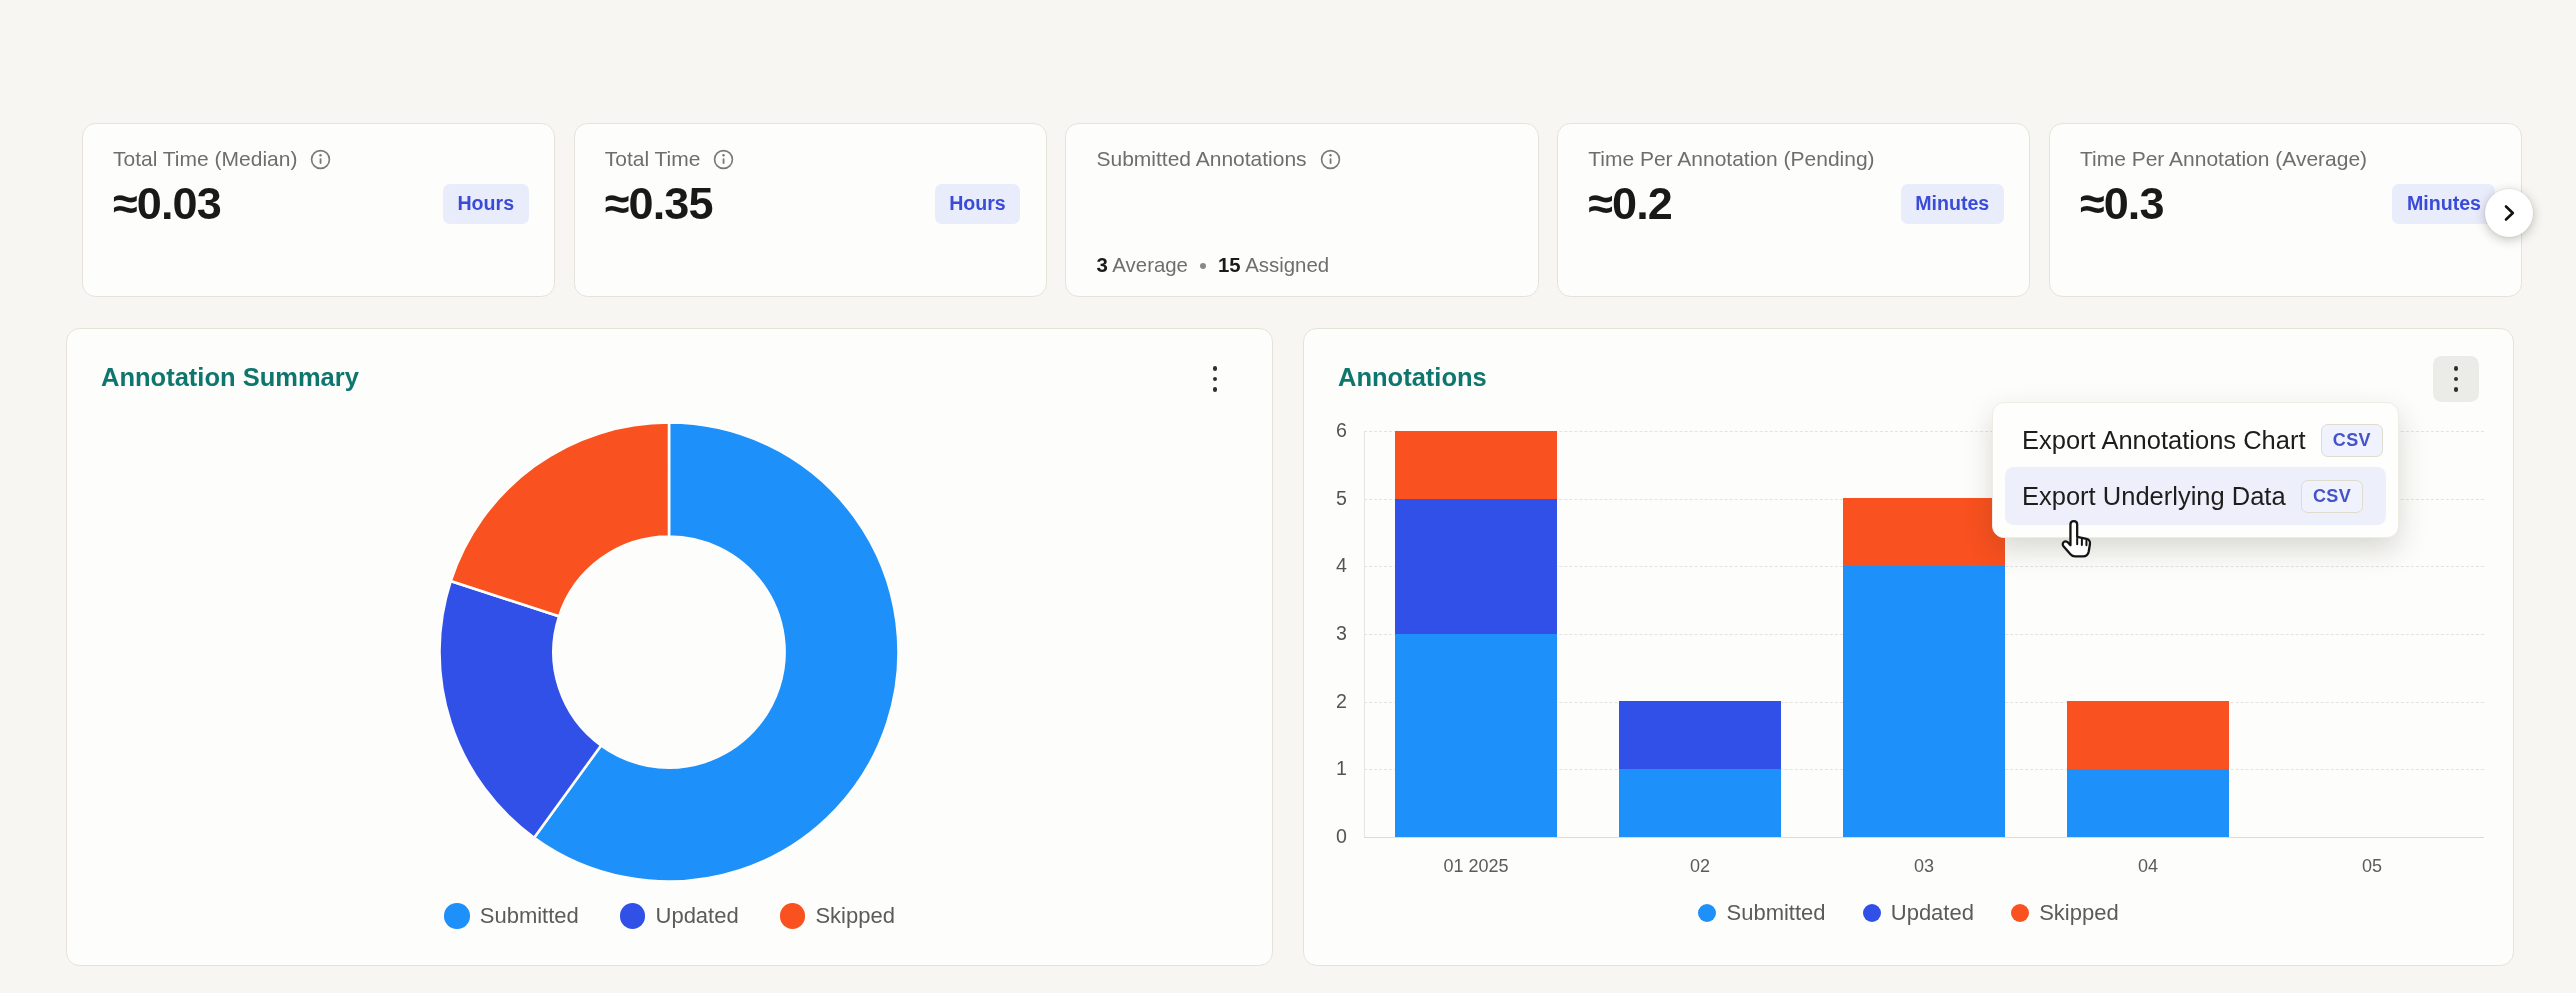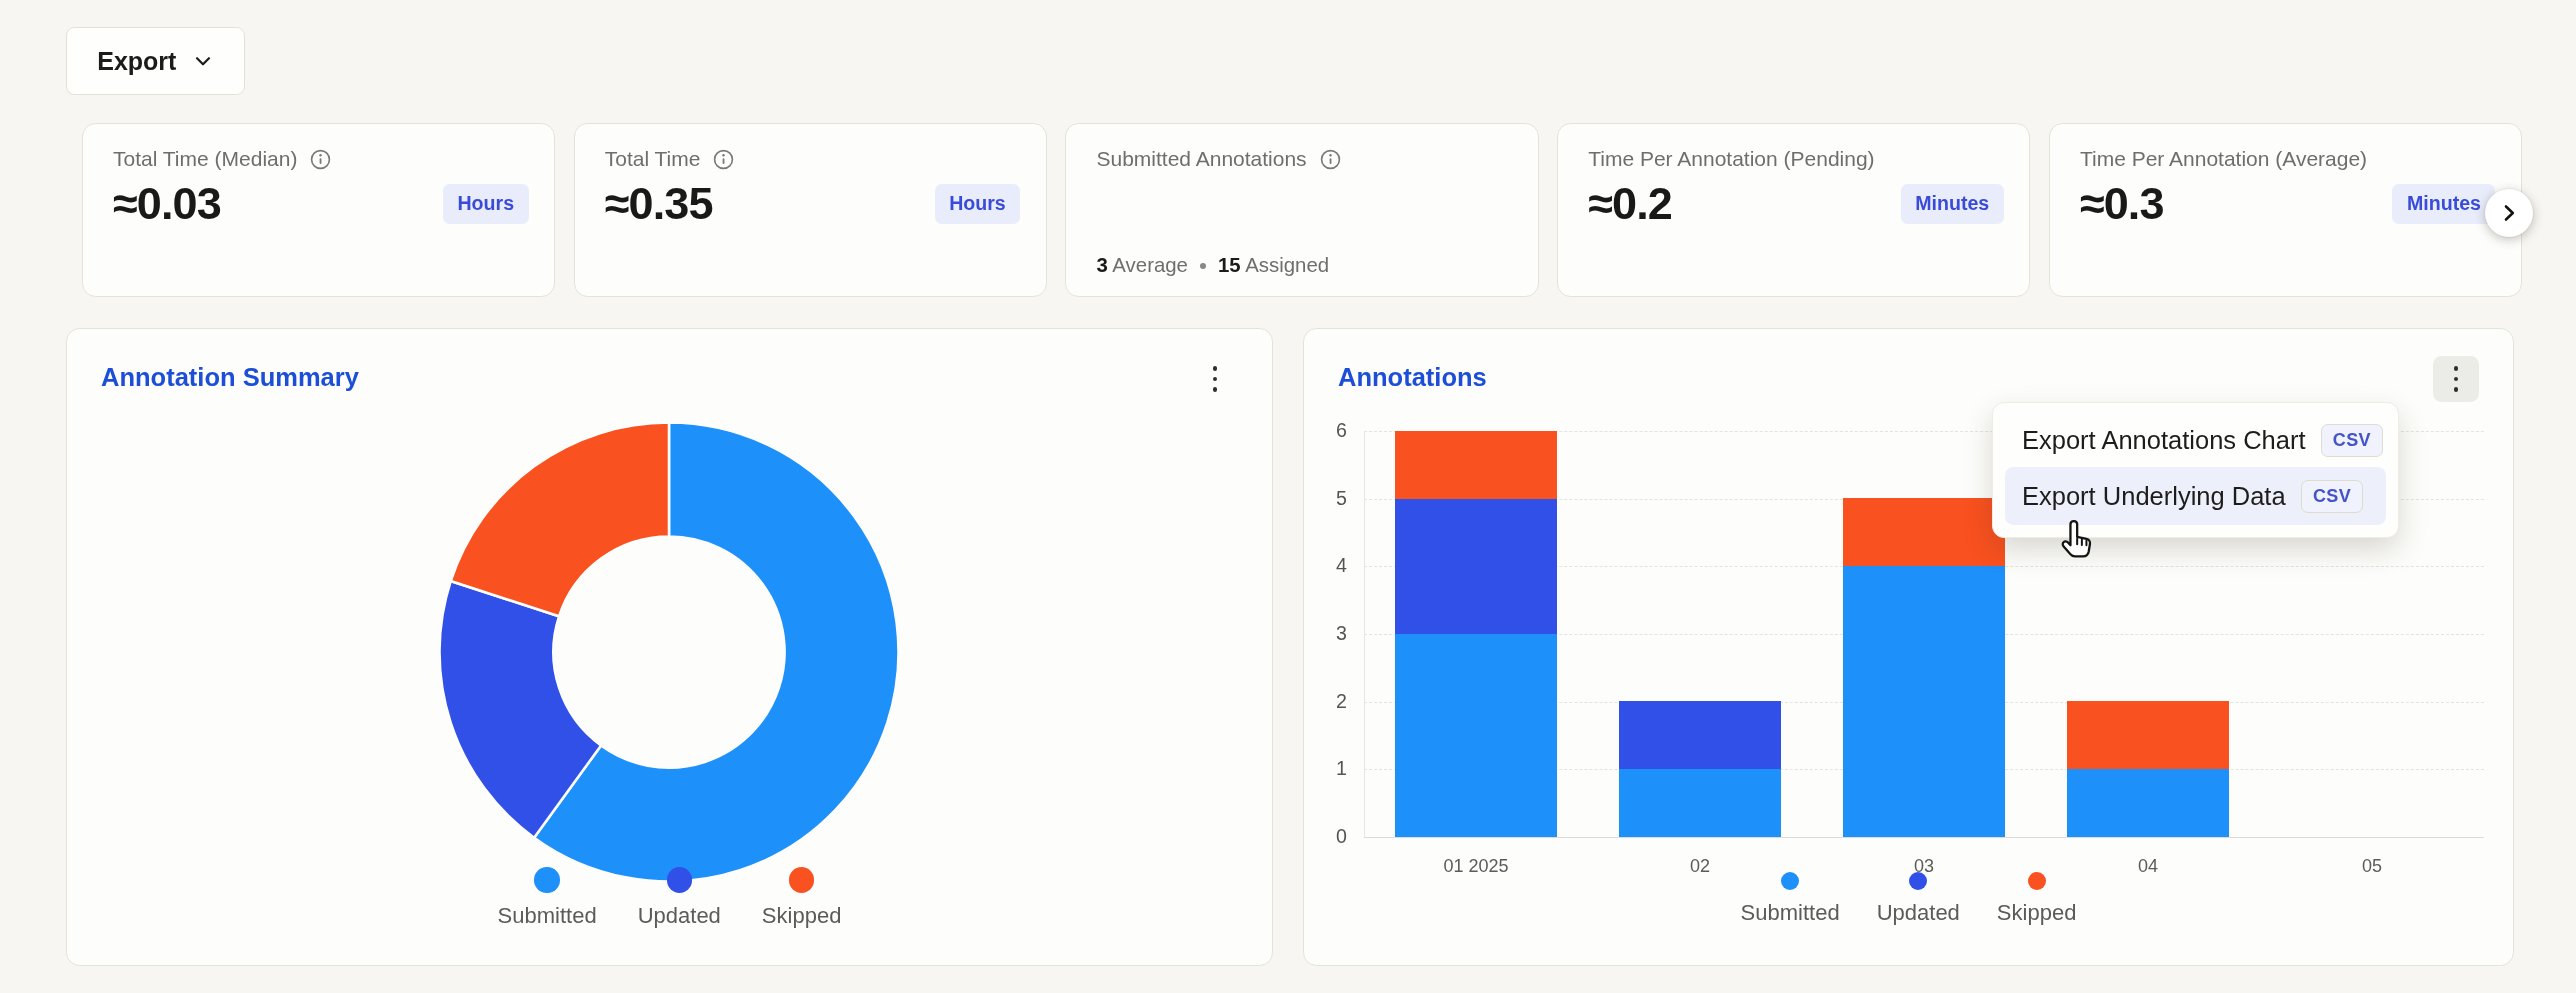--- a/index.html
+++ b/index.html
@@ -34,32 +34,32 @@
   .dot-sep { width:6px; height:6px; border-radius:50%; background:#8A8984; }
   .next-btn { position:absolute; left:2485px; top:189px; width:48px; height:48px; border-radius:50%;
     background:#FFFFFF; box-shadow:0 2.6px 10.2px rgba(40,35,25,.28), 0 0 0 0.9px rgba(0,0,0,.04);
     display:flex; align-items:center; justify-content:center; cursor:pointer; }
 
   
   .chart-card { position:absolute; top:328px; height:638px; background:#FDFDFB;
     border:1.3px solid #E5E2D9; border-radius:13.6px; }
   #summary-card { left:66px; width:1207px; }
   #annotations-card { left:1303px; width:1211px; }
-  .chart-title { position:absolute; left:34px; top:34px; font-size:25.5px; font-weight:700; color:#1d4ed8; }
+  .chart-title { position:absolute; left:34px; top:34px; font-size:25.5px; font-weight:700; color:#0f766e; }
   .kebab-btn { position:absolute; top:27px; width:46px; height:46px; right:34px; border-radius:8.5px;
     display:flex; flex-direction:column; align-items:center; justify-content:center; gap:6px; cursor:pointer; }
   .kebab-btn.raised { background:#EBEBE7; }
   .kebab-dot { width:4.7px; height:4.7px; border-radius:50%; background:#2F2F2D; }
 
   
   #donut-svg { position:absolute; left:364px; top:85px; width:476px; height:476px; }
   .chart-legend { position:absolute; left:0; right:0; display:flex; justify-content:center; align-items:center; }
   #donut-legend { bottom:36px; gap:41px; }
   #bar-legend { bottom:39px; gap:37px; }
-  .legend-item { display:flex; align-items:center; gap:10.2px;flex-direction:column; }
+  .legend-item { display:flex; align-items:center; gap:10.2px; }
   .legend-label { font-size:22px; color:#5B5B58; }
   .ldot { border-radius:50%; flex:0 0 auto; }
   .ldot-lg { width:25.5px; height:25.5px; }
   .ldot-sm { width:18px; height:18px; }
 
   
   #bar-plot { position:absolute; left:60px; top:102px; width:1120px; height:406px; }
   .y-axis-line { position:absolute; left:0; top:0; bottom:0; border-left:1.7px solid #E7E6E2; }
   .gridline { position:absolute; left:0; right:0; height:0; border-top:1.7px dashed #E4E3DF; }
   .gridline.base { border-top:1.7px solid #DCDBD7; }
@@ -80,26 +80,20 @@
 
   
   #cursor { position:absolute; left:2055px; top:519px; width:43px; height:46px; z-index:9; }
 </style>
 </head>
 <body>
 
 <div id="app">
 
   <div class="page-header">
-    <div class="export-btn">
-      <span>Export</span>
-      <svg class="chev-svg" viewBox="0 0 24 24">
-        <path d="M5.5 9l6.5 6.5L18.5 9" fill="none" stroke="#1B1B19" stroke-width="2.4" stroke-linecap="round" stroke-linejoin="round"></path>
-      </svg>
-    </div>
   </div>
 
   <div class="stats-row">
 
     <div class="stat-card">
       <div class="stat-label-row">
         <span>Total Time (Median)</span>
         <svg class="info-icon" viewBox="0 0 24 24">
           <circle cx="12" cy="12" r="9.3" fill="none" stroke="#7A7975" stroke-width="1.7"></circle>
           <rect x="11.1" y="10.6" width="1.9" height="6" rx=".95" fill="#7A7975"></rect>

